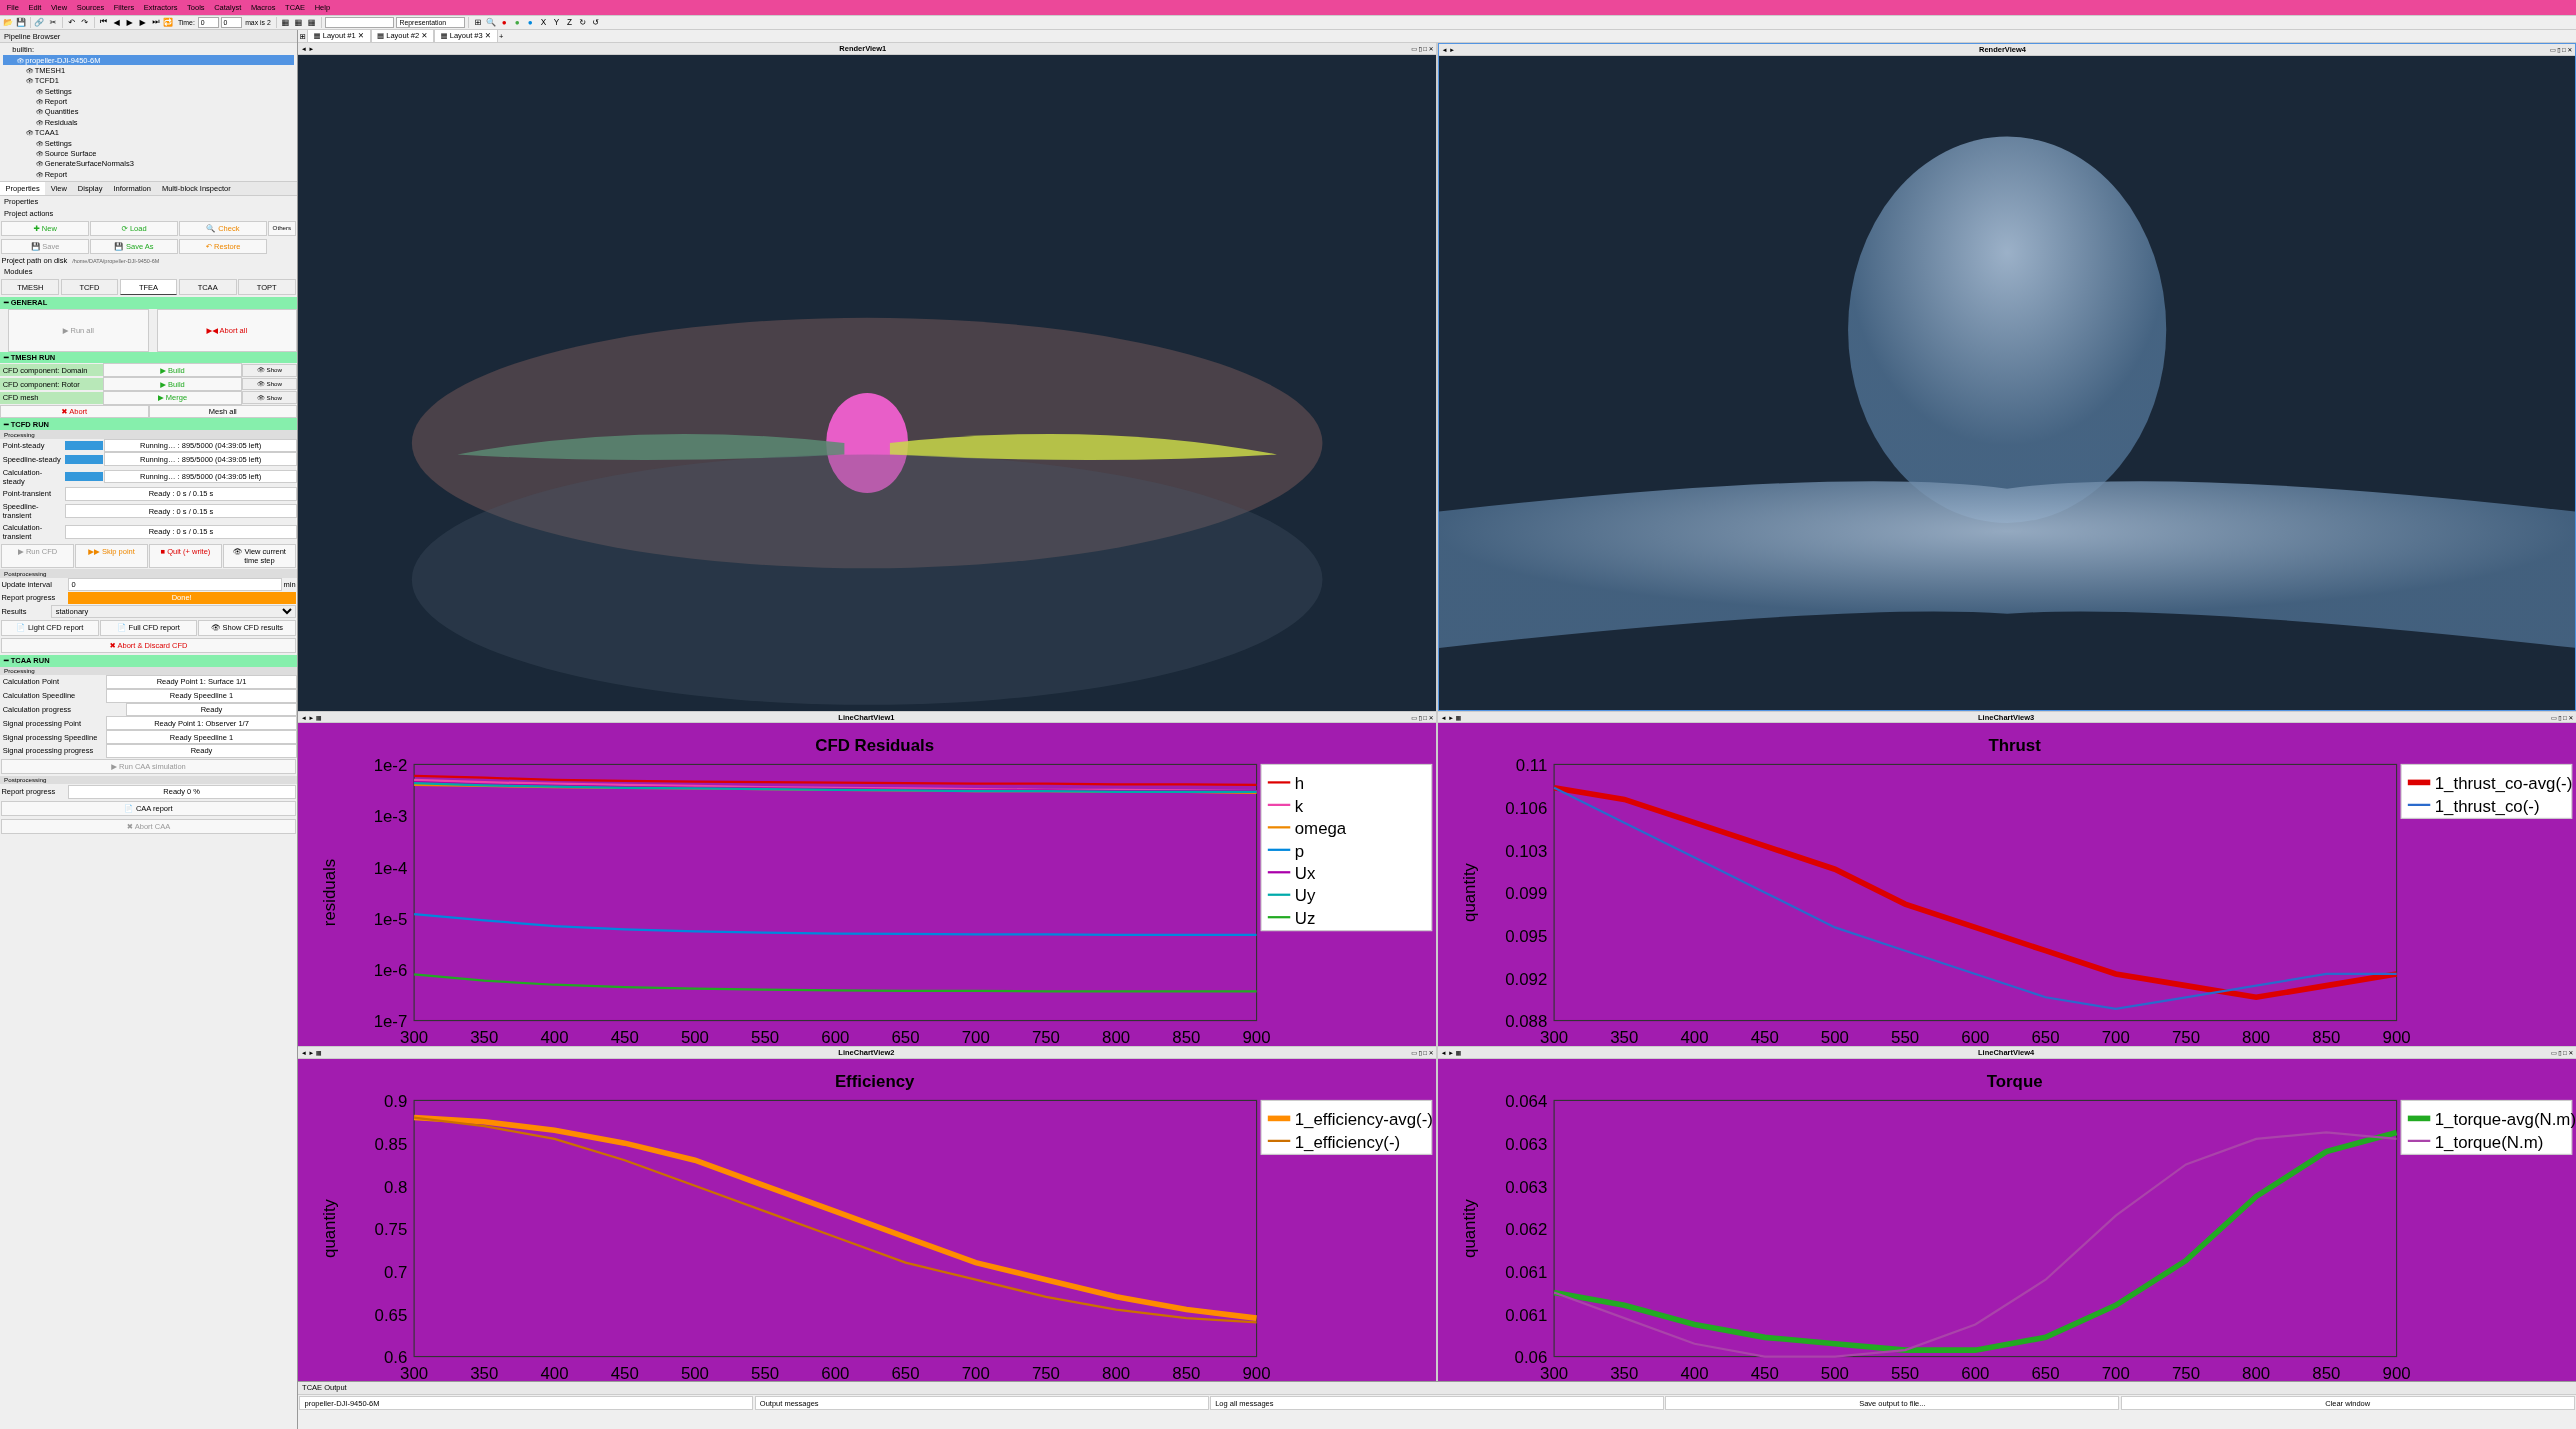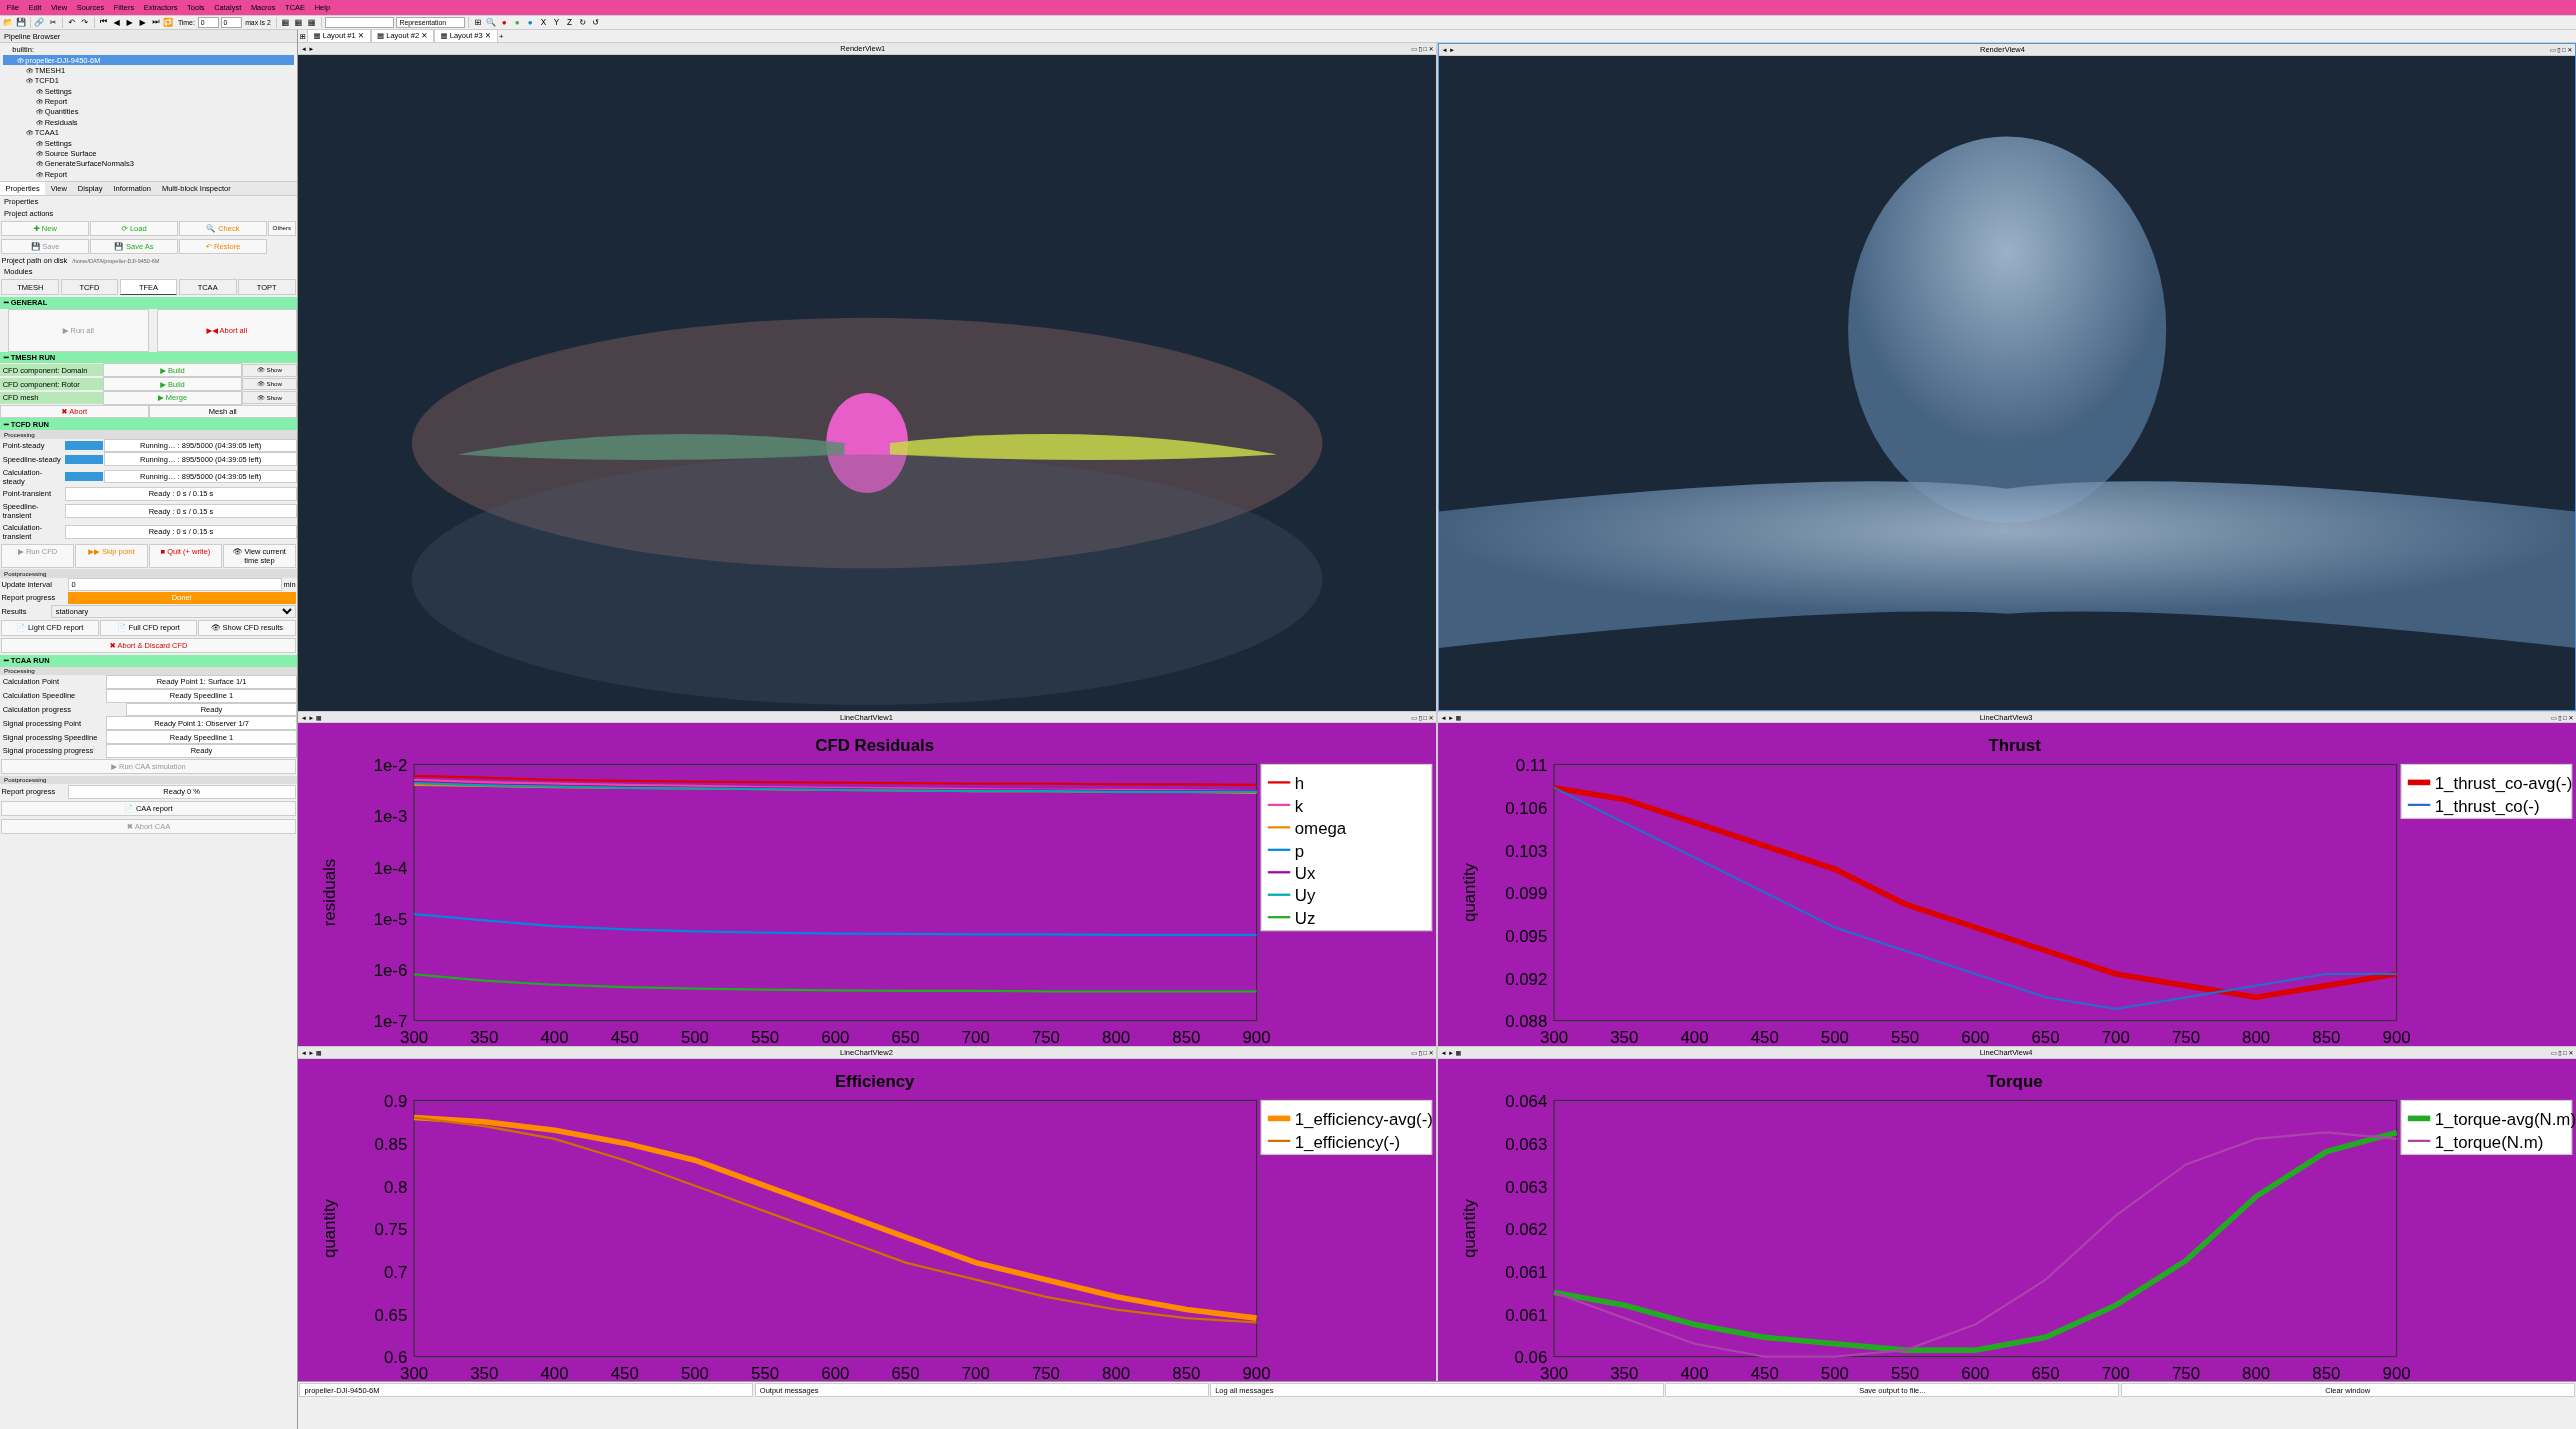--- a/index.html
+++ b/index.html
@@ -44,21 +44,21 @@
 .cfd-prog { width: 38px; height: 9.6px; background: #3498db; margin-right: 1.4px; }
 .cfd-status { flex: 1; text-align: center; font-size: 7.5px; padding: 1.4px; border: 0.7px solid #ccc; background: #fff; }
 .orange-bar { background: #ff9800; color: #fff; text-align: center; padding: 1.4px; font-size: 7.5px; }
 .grey-hdr { background: #ddd; padding: 0.7px 4.1px; font-size: 6.2px; }
 .right-area { flex: 1; display: flex; flex-direction: column; overflow: hidden; }
 .layout-tabs { display: flex; background: #efefef; border-bottom: 0.7px solid #ccc; padding: 1.4px; gap: 1.4px; align-items: center; }
 .layout-tab { padding: 1.4px 5.5px; background: #fff; border: 0.7px solid #ccc; cursor: pointer; font-size: 7.5px; }
 .view-grid { flex: 1; display: grid; grid-template-columns: 1fr 1fr; grid-template-rows: 2fr 1fr 1fr; gap: 1.4px; background: #ccc; overflow: hidden; }
 .view { background: #fff; display: flex; flex-direction: column; overflow: hidden; position: relative; }
 .view-hdr { display: flex; justify-content: space-between; align-items: center; background: #e8e8e8; border-bottom: 0.7px solid #ccc; padding: 0.7px 2.7px; font-size: 6.9px; }
-.view-hdr .title { flex: 1; text-align: center; }
+.view-hdr .title { flex: 1; text-align: center; font-weight: bold; }
 .view-hdr .icons { display: flex; gap: 1.4px; }
 .view-hdr .icons span { cursor: pointer; font-size: 6.2px; }
 .render { flex: 1; background: #1a2838; position: relative; }
 .chart { flex: 1; position: relative; background: #a21caf; padding-left: 15px; }
 svg { width: 100%; height: 100%; }
 .output-panel { height: 48px; display: flex; flex-direction: column; border-top: 0.7px solid #999; background: #efefef; }
 .output-hdr { padding: 1.4px 4.1px; font-size: 7.5px; background: #e8e8e8; border-bottom: 0.7px solid #ccc; }
 .output-ctrl { display: flex; gap: 1.4px; padding: 1.4px; }
 .output-ctrl .fld { flex: 1; padding: 1.4px 4.1px; background: #fff; border: 0.7px solid #ccc; font-size: 7.5px; }
 .output-text { flex: 1; padding: 1.4px 4.1px; font-family: monospace; font-size: 6.9px; background: #f8f8f8; overflow-y: auto; white-space: pre; }
@@ -590,20 +590,21 @@
               <rect x="422" y="18" width="76" height="24" fill="#fff" stroke="#ccc" stroke-width="0.5"></rect>
               <line x1="425" y1="26" x2="435" y2="26" stroke="#2a2" stroke-width="2.5"></line>
               <text x="437" y="29" font-size="6.5">1_torque-avg(N.m)</text>
               <line x1="425" y1="36" x2="435" y2="36" stroke="#a4a" stroke-width="1"></line>
               <text x="437" y="39" font-size="6.5">1_torque(N.m)</text>
             </svg></div>
       </div>
     </div>
 
     <div class="output-panel">
+      <div class="output-hdr">TCAE Output</div>
       <div class="output-ctrl">
         <div class="fld">propeller-DJI-9450-6M</div>
         <div class="fld">Output messages</div>
         <div class="fld">Log all messages</div>
         <div class="fld" style="text-align:center">Save output to file...</div>
         <div class="fld" style="text-align:center">Clear window</div>
       </div>
     </div>
   </div>
 </div>

